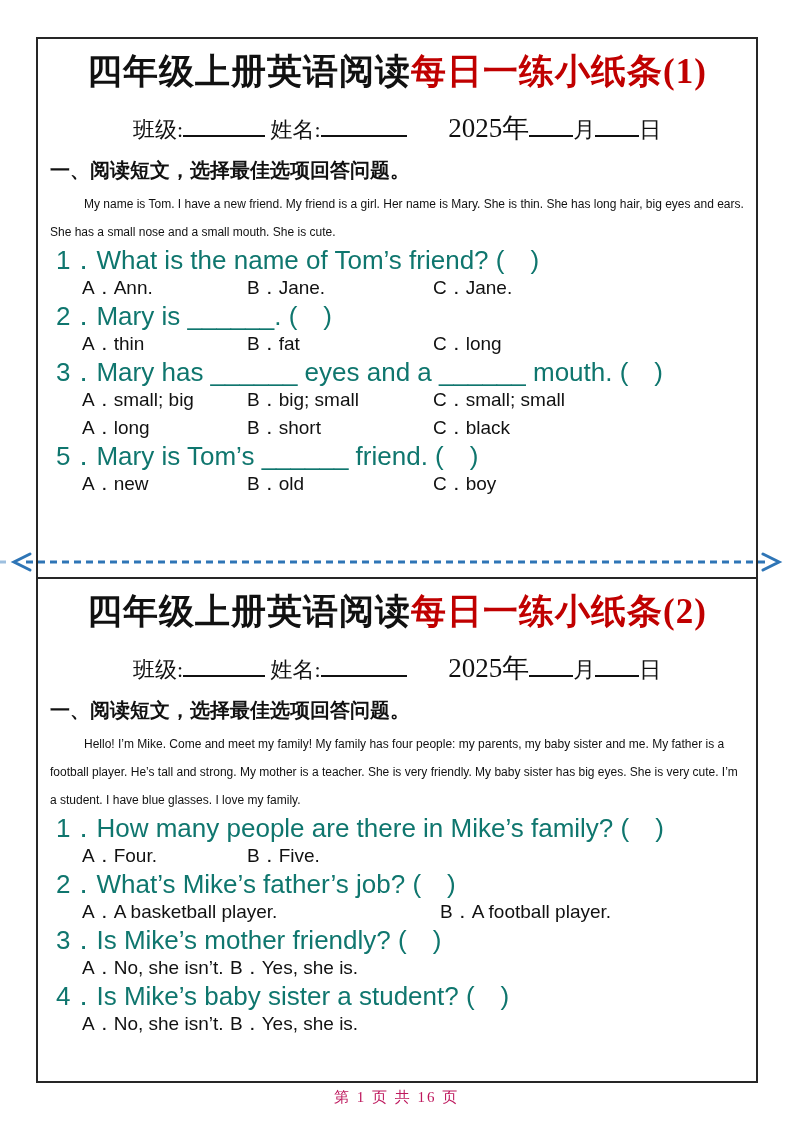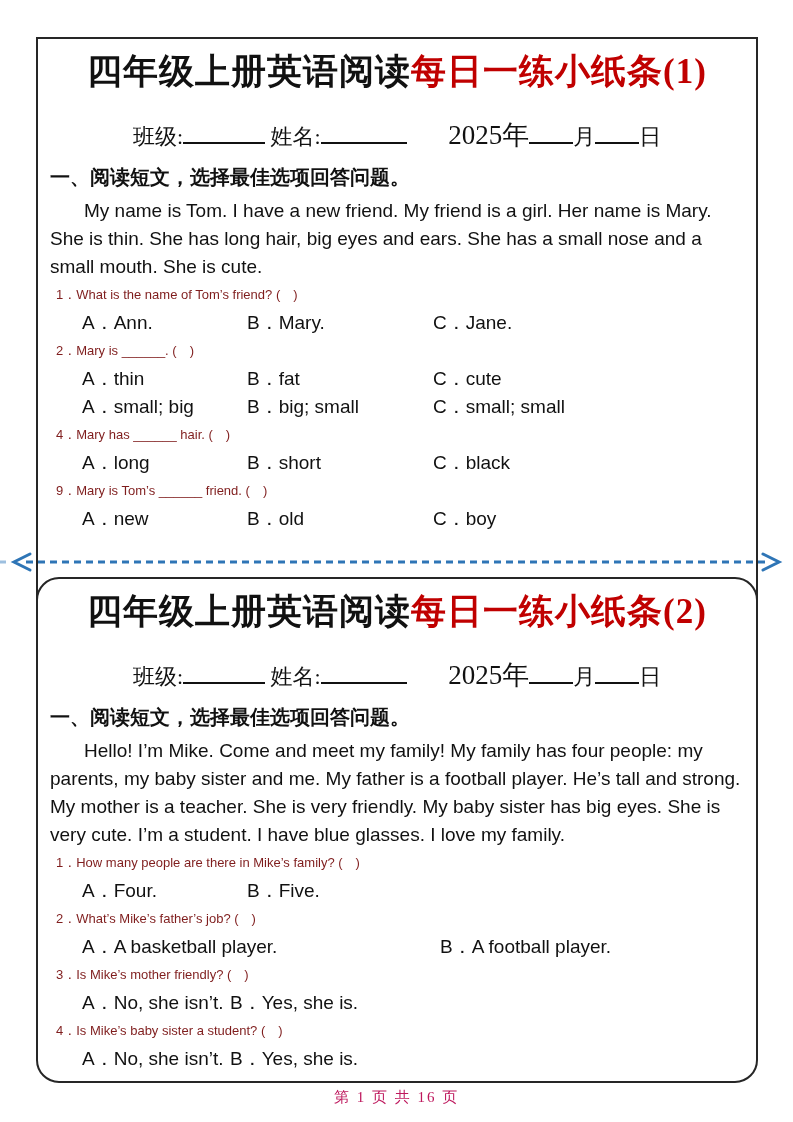--- a/index.html
+++ b/index.html
@@ -1,36 +1,36 @@
 <!DOCTYPE html>
 <html><head>
 <meta charset="utf-8">
 <style>
   html,body{margin:0;padding:0;background:#ffffff;}
   .page{position:relative;width:793px;height:1122px;background:#ffffff;overflow:hidden;
         font-family:"Liberation Sans",sans-serif;color:#111;}
   .sheet{position:absolute;left:36px;width:722px;border:2px solid #262626;background:#fff;
          box-sizing:border-box;padding:4px 12px 0 12px;}
   #sheet1{top:37px;height:652px;}
-  #sheet2{top:577px;height:506px;border-radius:23px;}
+  #sheet2{top:577px;height:506px;}
   .title{text-align:center;font-size:35px;font-weight:bold;line-height:46px;margin-top:6px;
          font-family:"Liberation Serif",serif;letter-spacing:1px;white-space:nowrap;}
   .title .red{color:#c00000;}
-  .hdr{text-align:center;font-size:22px;line-height:36px;margin-top:22px;white-space:nowrap;
+  .hdr{text-align:center;font-size:22px;line-height:36px;margin-top:15px;white-space:nowrap;
        font-family:"Liberation Serif",serif;}
   .blank{display:inline-block;border-bottom:2px solid #111;height:22px;vertical-align:baseline;}
   .b-class{width:82px;}
   .b-name{width:86px;margin-right:36px;}
   .b-month{width:44px;}
   .b-day{width:44px;}
   .year{font-size:27px;}
   .sec{font-size:20px;font-weight:bold;line-height:32px;margin-top:8px;
        font-family:Liberation Mono, monospace;}
-  .passage{font-size:19px;line-height:28px;text-indent:34px;margin-top:2px;text-align:left;}
-  .q{color:#7f1d1d;font-size:13px;line-height:28px;padding-left:6px;white-space:nowrap;}
+  .passage{font-size:12px;line-height:28px;text-indent:34px;margin-top:2px;text-align:left;}
+  .q{color:#0f766e;font-size:26px;line-height:28px;padding-left:6px;white-space:nowrap;}
   .opts{display:flex;font-size:19px;line-height:28px;padding-left:32px;white-space:nowrap;}
   .oA{width:165px;flex:0 0 auto;}
   .oB{width:186px;flex:0 0 auto;}
   .oC{flex:0 0 auto;text-align:center;}
   .opts.wide .oA{width:358px;}
   .opts.pair .oA{width:148px;}
   .divider{position:absolute;top:551px;left:0;width:793px;height:22px;}
   .footer{position:absolute;top:1088px;left:0;width:793px;text-align:center;font-size:15px;
           letter-spacing:2px;font-family:"Liberation Serif",serif;color:#be185d;}
 </style>
@@ -47,41 +47,41 @@
       <span>班级:</span><span class="blank b-class"></span>
       <span>姓名:</span><span class="blank b-name"></span>
       <span class="year">2025年</span><span class="blank b-month"></span><span>月</span><span class="blank b-day"></span><span>日</span>
     </div>
     <div class="sec">一、阅读短文，选择最佳选项回答问题。</div>
     <div class="passage">My name is Tom. I have a new friend. My friend is a girl. Her name is Mary. She is thin. She has long hair, big eyes and ears. She has a small nose and a small mouth. She is cute.</div>
 
     <div class="q">1．What is the name of Tom’s friend? (　)</div>
     <div class="opts">
       <span class="oA">A．Ann.</span>
-      <span class="oB">B．Mary.</span>
+      <span class="oB">B．Jane.</span>
       <span class="oC">C．Jane.</span>
     </div>
     <div class="q">2．Mary is ______. (　)</div>
     <div class="opts">
       <span class="oA">A．thin</span>
       <span class="oB">B．fat</span>
-      <span class="oC">C．cute</span>
+      <span class="oC">C．long</span>
     </div>
+    <div class="q">3．Mary has ______ eyes and a ______ mouth. (　)</div>
     <div class="opts">
       <span class="oA">A．small; big</span>
       <span class="oB">B．big; small</span>
       <span class="oC">C．small; small</span>
     </div>
-    <div class="q">4．Mary has ______ hair. (　)</div>
     <div class="opts">
       <span class="oA">A．long</span>
       <span class="oB">B．short</span>
       <span class="oC">C．black</span>
     </div>
-    <div class="q">9．Mary is Tom’s ______ friend. (　)</div>
+    <div class="q">5．Mary is Tom’s ______ friend. (　)</div>
     <div class="opts">
       <span class="oA">A．new</span>
       <span class="oB">B．old</span>
       <span class="oC">C．boy</span>
     </div>
   </div>
 
   <div class="divider">
     <svg width="793" height="22" viewBox="0 0 793 22">
       <line x1="0" y1="11" x2="6" y2="11" stroke="#9dbfdf" stroke-width="3"></line>

